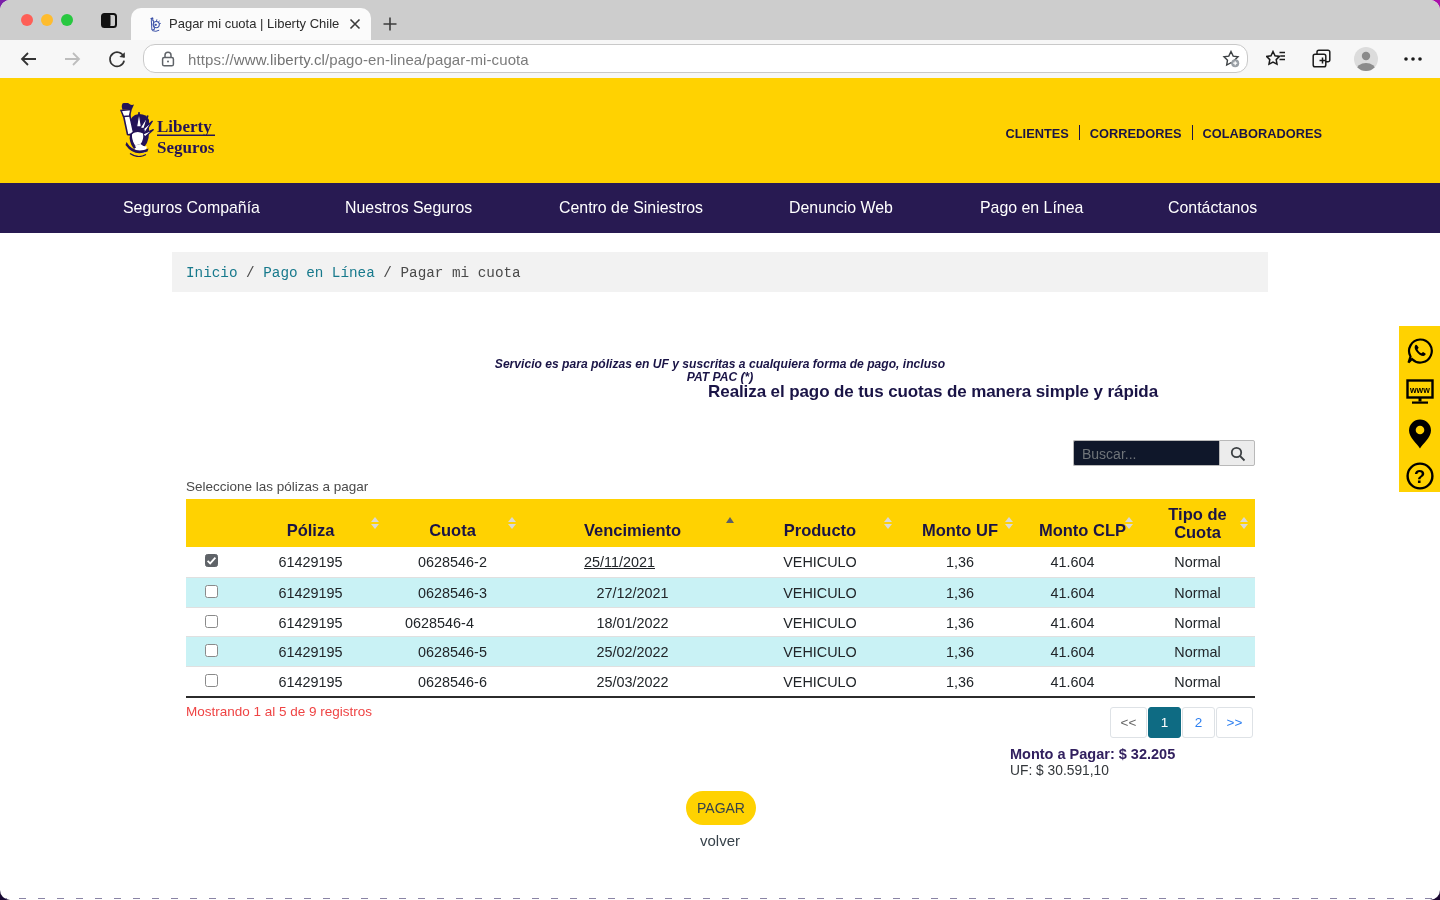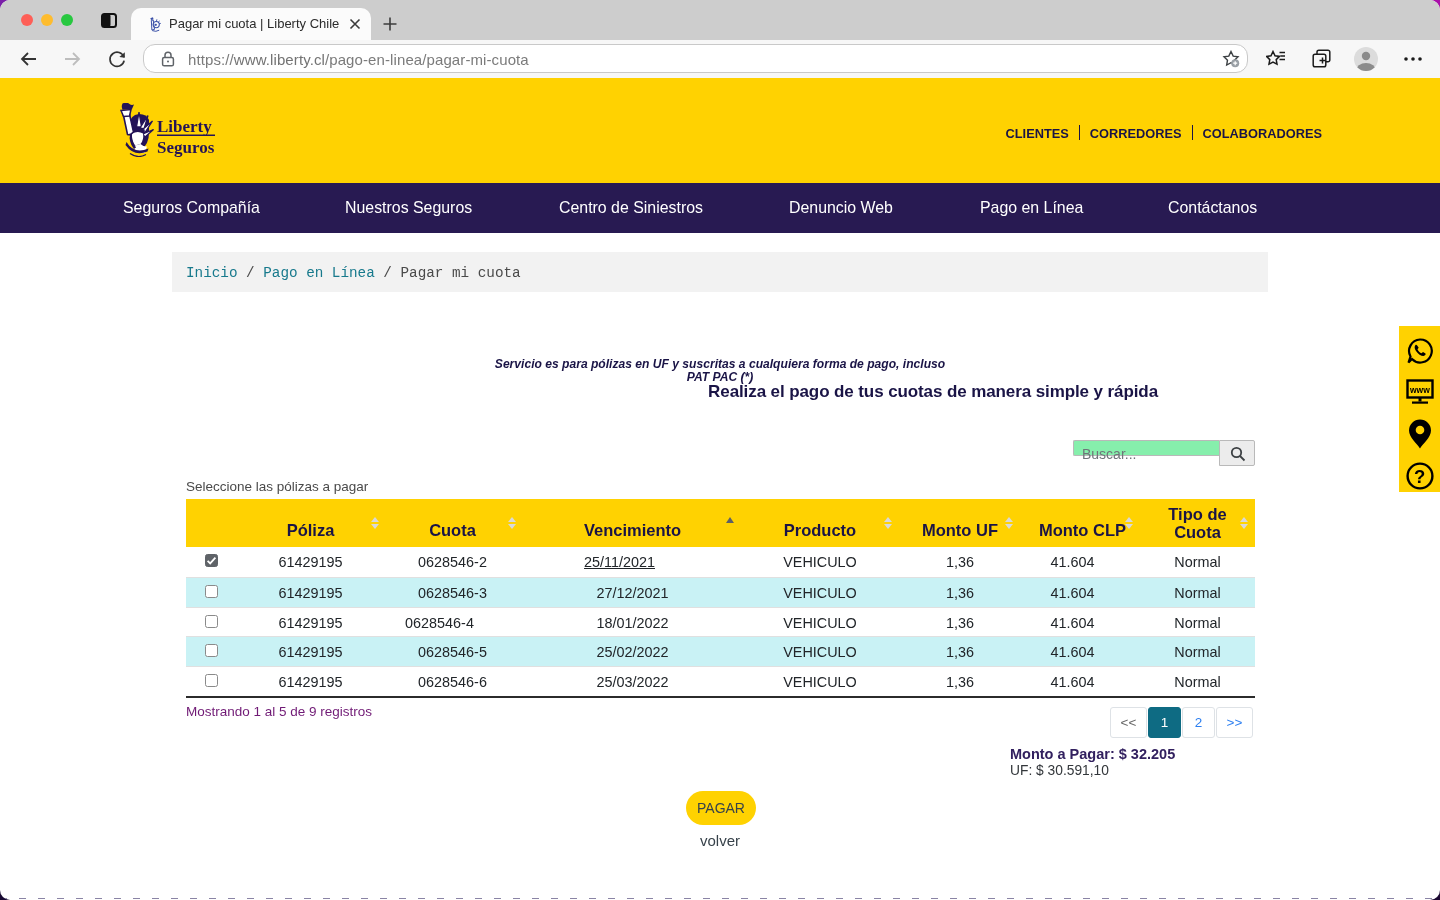--- a/index.html
+++ b/index.html
@@ -41,41 +41,41 @@
   #nav div { position:absolute; top:16px; font-size:15.9px; color:#fff; white-space:nowrap; }
   
   #crumb { position:absolute; left:172px; top:252px; width:1096px; height:40px; background:#f2f2f2;font-family:Liberation Mono, monospace; }
   #crumb .in { position:absolute; left:14px; top:13px; font-size:14.3px; color:#4a4a4a; }
   #crumb a { color:#17798c; text-decoration:none; }
   
   #title { position:absolute; left:0; top:334px; width:1158px; text-align:right;
     font-size:17px; letter-spacing:-0.1px; font-weight:bold; color:#1a1446;margin-top:48px; }
   #subtitle { position:absolute; left:0; top:358px; width:1440px; text-align:center;
     font-size:12.1px; font-style:italic; font-weight:bold; color:#1a1446; line-height:12.5px; }
-  #searchbox { position:absolute; left:1073px; top:440px; width:146px; height:16px;
-    border:1px solid #b9b9b9; border-right:none; background:#86efac; border-radius:2px 0 0 2px; }
+  #searchbox { position:absolute; left:1073px; top:440px; width:146px; height:26px;
+    border:1px solid #b9b9b9; border-right:none; background:#0f172a; border-radius:2px 0 0 2px; }
   #searchbox .ph { position:absolute; left:8px; top:5px; font-size:14px; color:#6f7479; }
   #searchbtn { position:absolute; left:1219px; top:440px; width:36px; height:26px;
     background:#ececec; border:1px solid #b9b9b9; border-radius:0 2px 2px 0; }
   #sel-label { position:absolute; left:186px; top:479px; font-size:13.5px; color:#4a4a4a; }
   
   #tbl { position:absolute; left:186px; top:499px; width:1069px; }
   #thead { position:absolute; left:0; top:0; width:1069px; height:48px; background:#ffd201; }
   .th { position:absolute; bottom:7px; font-size:16.5px; font-weight:bold; color:#1a1446; text-align:center; }
   .sort { position:absolute; width:0; height:0; border-left:4px solid transparent; border-right:4px solid transparent; }
   .sort.up { border-bottom:5px solid #d9d9d9; }
   .sort.dn { border-top:5px solid #d9d9d9; }
   .row { position:absolute; left:0; width:1069px; height:30px; font-size:14.4px; color:#212529; }
   .row.c { background:#c9f2f5; }
   .row div { position:absolute; top:7px; text-align:center; }
   .cb { position:absolute; left:19px; top:8px; width:13px; height:13px; border:1.5px solid #8a8a8a; border-radius:2.5px; background:#fff; }
   .cb.checked { background:#5f6368; border-color:#5f6368; }
   #tbl-bottom { position:absolute; left:186px; top:696px; width:1069px; height:2px; background:#2b2b2b; }
   
-  #mostrando { position:absolute; left:186px; top:704px; font-size:13.5px; color:#701a75; }
+  #mostrando { position:absolute; left:186px; top:704px; font-size:13.5px; color:#ef4444; }
   .pgbtn { position:absolute; top:707px; height:31px; text-align:center; border:1px solid #dee2e6; background:#fff;
     border-radius:3px; font-size:13.5px; line-height:29px; }
   #monto { position:absolute; left:1010px; top:746px; font-size:14.5px; font-weight:bold; color:#32205f; }
   #uf { position:absolute; left:1010px; top:763px; font-size:13.8px; color:#33373b; }
   #pagar { position:absolute; left:686px; top:791px; width:70px; height:34px; background:#ffd201;
     border-radius:17px; text-align:center; line-height:34px; font-size:14px; color:#37424a; }
   #volver { position:absolute; left:0; top:832px; width:1440px; text-align:center; font-size:15px; color:#37424a; }
   
   #sidepanel { position:absolute; left:1399px; top:326px; width:41px; height:166px; background:#ffd201; }
   

